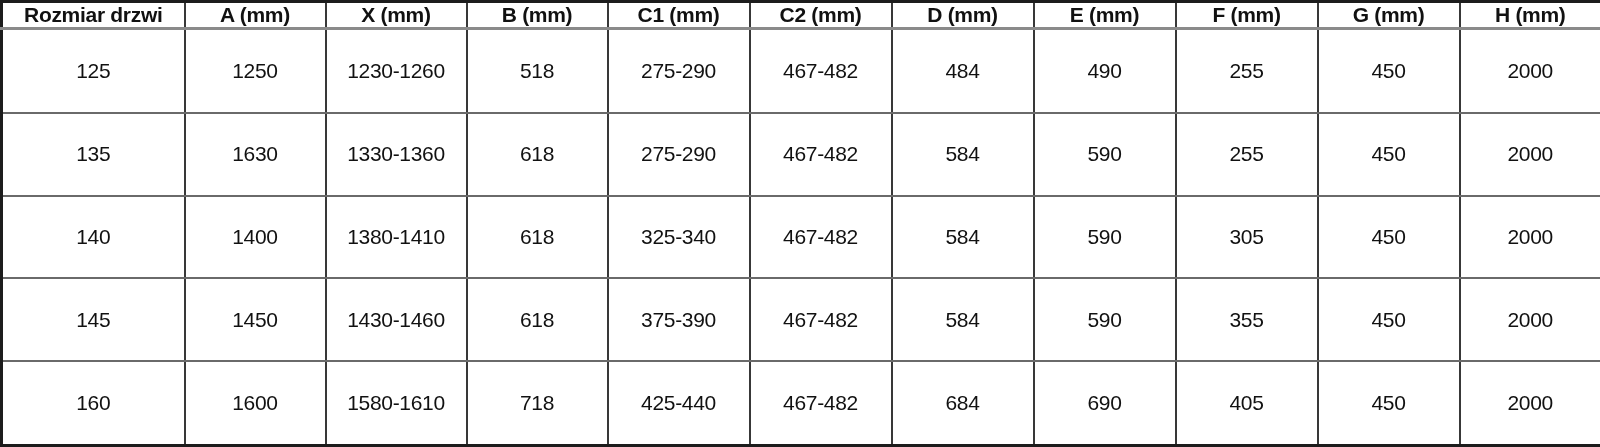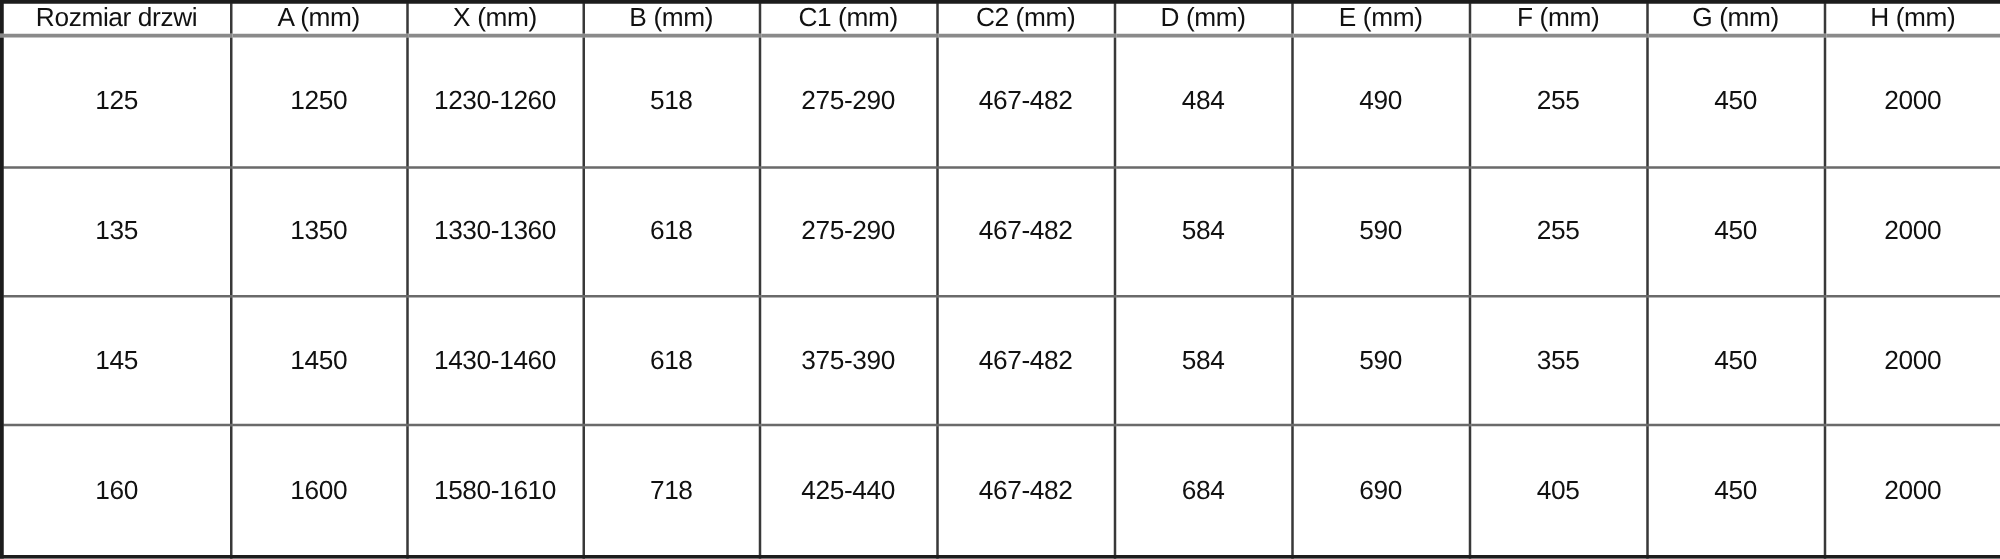--- a/index.html
+++ b/index.html
@@ -27,21 +27,21 @@
     text-align: center;
     vertical-align: middle;
     padding: 0;
     color: #111111;
     font-size: 21px;
     letter-spacing: -0.3px;
     white-space: nowrap;
     overflow: hidden;
   }
   .spec-table thead th {
-    font-weight: normal;
+    font-weight: bold;
     border-bottom: 3px solid #8a8a8a;
   }
   .spec-table tbody td {
     font-weight: normal;
   }
 </style>
 </head>
 <body>
 
 <table class="spec-table">
@@ -82,28 +82,41 @@
         <td>275-290</td>
         <td>467-482</td>
         <td>484</td>
         <td>490</td>
         <td>255</td>
         <td>450</td>
         <td>2000</td>
       </tr>
       <tr>
         <td>135</td>
-        <td>1350</td>
+        <td>1630</td>
         <td>1330-1360</td>
         <td>618</td>
         <td>275-290</td>
         <td>467-482</td>
         <td>584</td>
         <td>590</td>
         <td>255</td>
+        <td>450</td>
+        <td>2000</td>
+      </tr>
+      <tr>
+        <td>140</td>
+        <td>1400</td>
+        <td>1380-1410</td>
+        <td>618</td>
+        <td>325-340</td>
+        <td>467-482</td>
+        <td>584</td>
+        <td>590</td>
+        <td>305</td>
         <td>450</td>
         <td>2000</td>
       </tr>
       <tr>
         <td>145</td>
         <td>1450</td>
         <td>1430-1460</td>
         <td>618</td>
         <td>375-390</td>
         <td>467-482</td>

